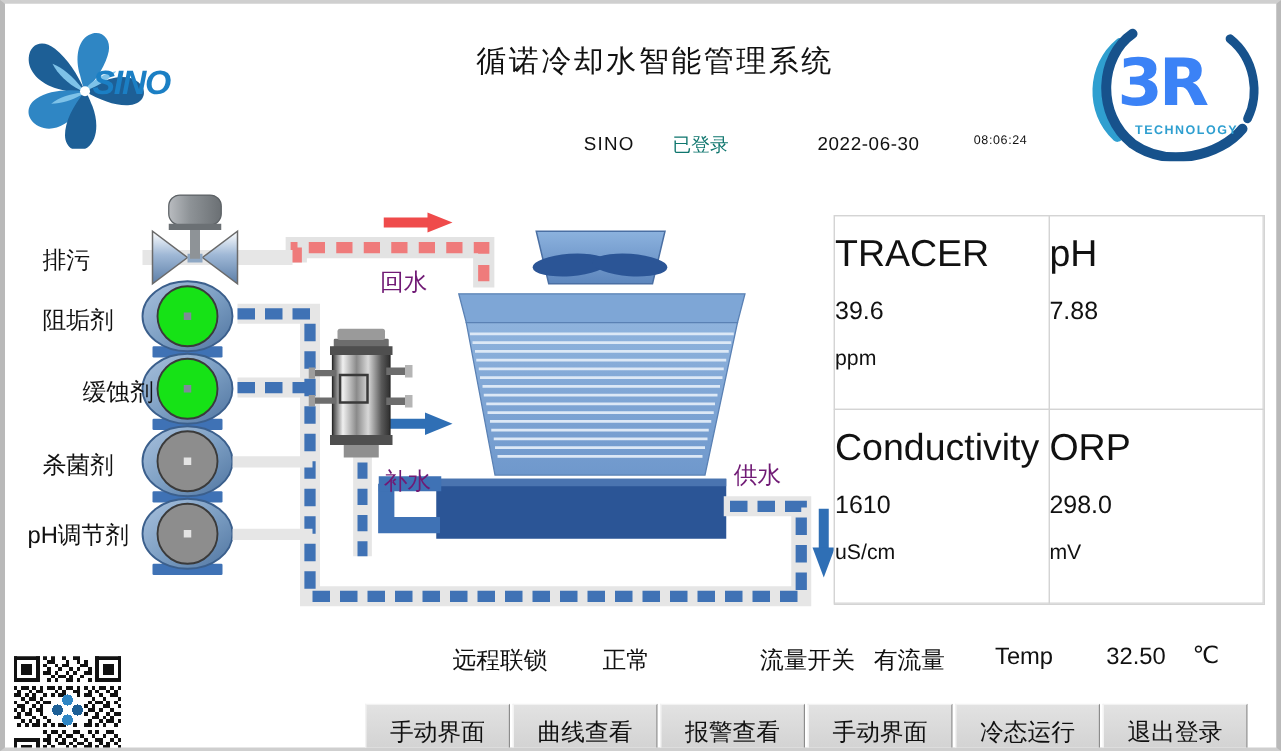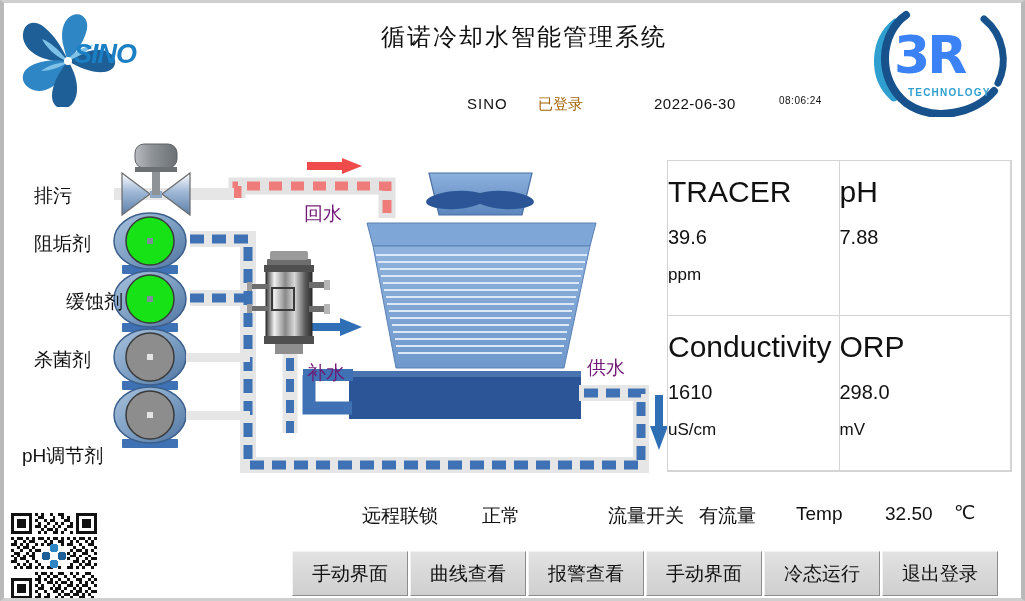--- a/index.html
+++ b/index.html
@@ -9,30 +9,30 @@
     position:relative;
     width:1025px;height:601px;
     background:#ffffff;
     overflow:hidden;
     box-sizing:border-box;
     border-left:4px solid #b9b9b9;
     border-right:4px solid #b9b9b9;
     border-top:3px solid #cfcfcf;
     border-bottom:3px solid #cfcfcf;
   }
-  #inner{position:absolute;left:0;top:0;width:1017px;height:463px;}
+  #inner{position:absolute;left:0;top:12px;width:1017px;height:463px;}
 
   
   .title{
     position:absolute;left:240px;top:18px;width:560px;
     text-align:center;font-size:24px;color:#111;
     letter-spacing:2px;font-weight:400;
   }
   .hdr-user{position:absolute;left:463px;top:92px;font-size:15px;color:#111;letter-spacing:1px;}
-  .hdr-status{position:absolute;left:534px;top:92px;font-size:15px;color:#a16207;}
+  .hdr-status{position:absolute;left:534px;top:92px;font-size:15px;color:#0f766e;}
   .hdr-date{position:absolute;left:650px;top:92px;font-size:15px;color:#111;letter-spacing:.5px;}
   .hdr-time{position:absolute;left:775px;top:92px;font-size:10px;color:#111;letter-spacing:.5px;}
 
   
   .sino-logo{position:absolute;left:8px;top:8px;width:150px;height:96px;}
   .sino-word{
     position:absolute;left:62px;top:28px;font-size:27px;font-style:italic;
     font-weight:bold;color:#1b7fc4;letter-spacing:-1px;
   }
   
@@ -288,21 +288,21 @@
       <circle cx="146" cy="412" r="24" fill="#8d8d8d" stroke="#3a3a3a" stroke-width="1.5"></circle>
       <rect x="143" y="409" width="6" height="6" fill="#e4e4e4"></rect>
       <rect x="182" y="408" width="64" height="9" fill="#e6e6e6"></rect>
     </g>
   </svg>
 
   <div class="lbl" style="left:30px;top:180px;">排污</div>
   <div class="lbl" style="left:30px;top:228px;">阻垢剂</div>
   <div class="lbl" style="left:30px;top:286px;margin-left:32px;">缓蚀剂</div>
   <div class="lbl" style="left:30px;top:344px;">杀菌剂</div>
-  <div class="lbl" style="left:18px;top:400px;margin-top:40px;">pH调节剂</div>
+  <div class="lbl" style="left:18px;top:400px;">pH调节剂</div>
 
   <div class="d-lbl" style="left:300px;top:198px;">回水</div>
   <div class="d-lbl" style="left:303px;top:357px;">补水</div>
   <div class="d-lbl" style="left:583px;top:352px;">供水</div>
 
   <div class="panel">
     <div class="cell">
       <div class="name">TRACER</div>
       <div class="val">39.6</div>
       <div class="unit">ppm</div>

